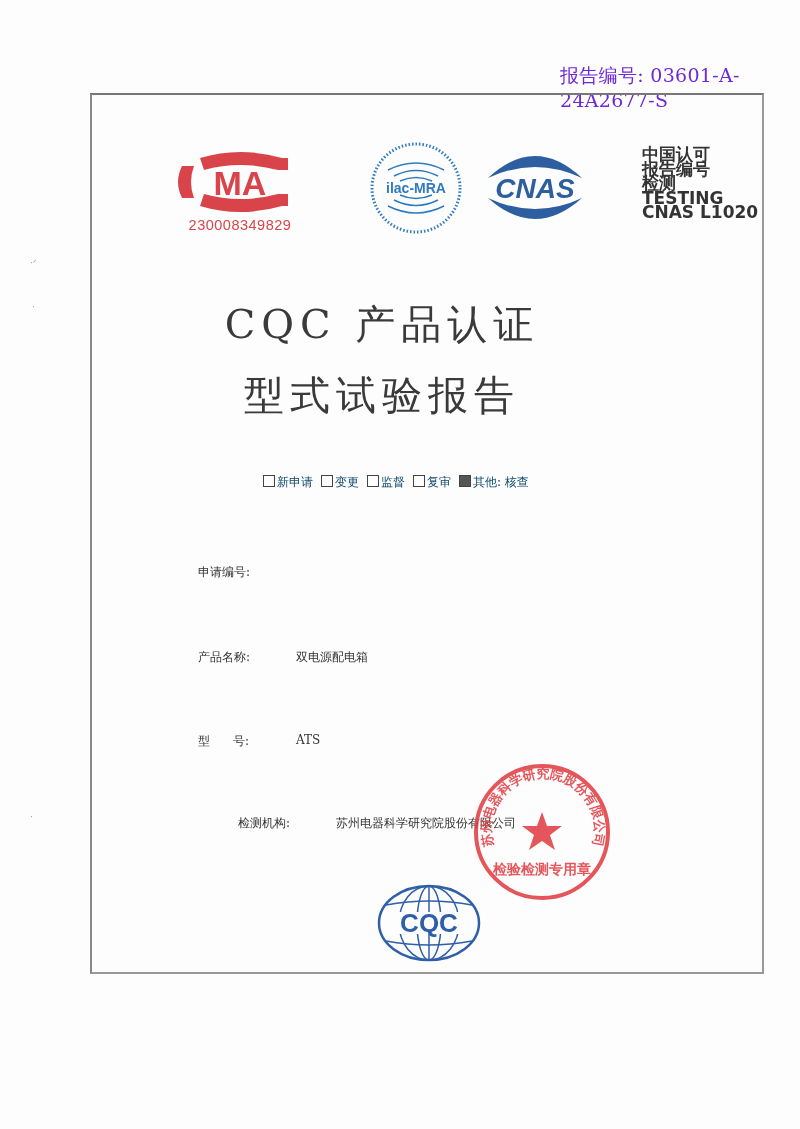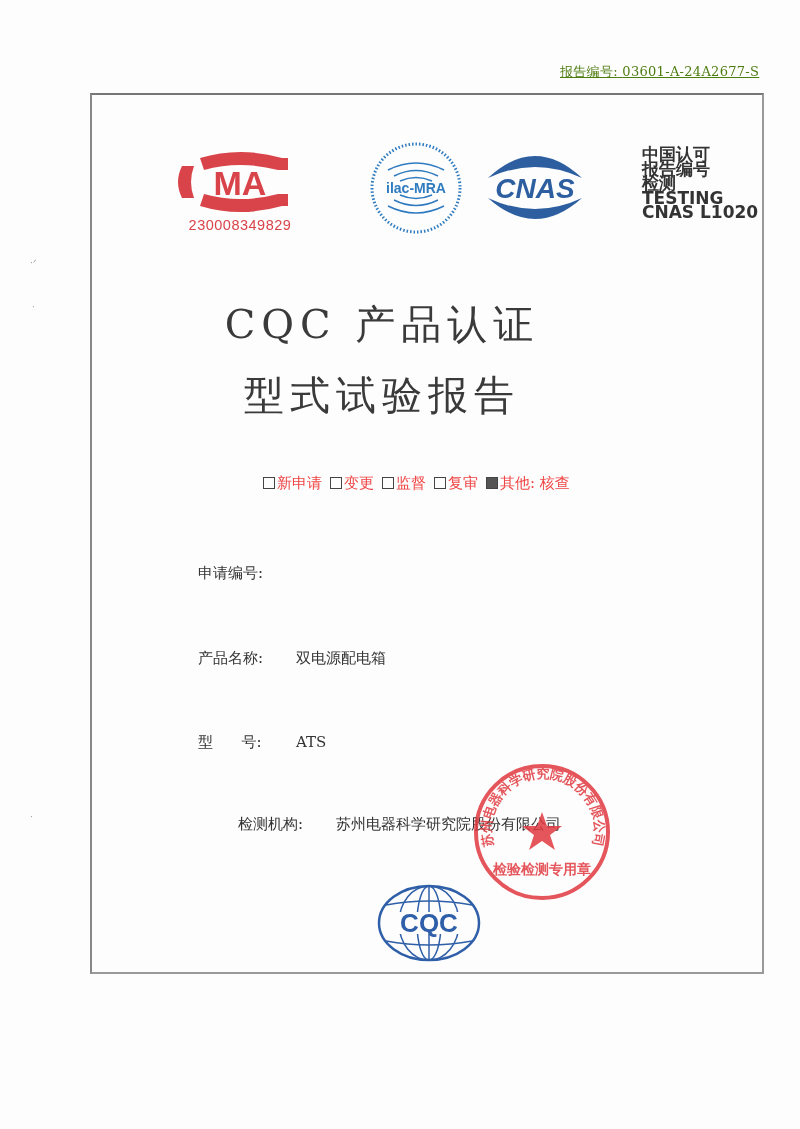--- a/index.html
+++ b/index.html
@@ -1,31 +1,31 @@
 <!DOCTYPE html>
 <html><head>
 <meta charset="utf-8">
 <style>
   html, body { margin:0; padding:0; }
   body { width:800px; height:1129px; background:#fdfdfd; position:relative; overflow:hidden;
          font-family:"DejaVu Serif", "Liberation Serif", serif; color:#333; }
-  .report-no { position:absolute; left:560px; top:63px; font-size:13px; color:#4d7c0f; letter-spacing:0.3px;text-decoration:underline; }
+  .report-no { position:absolute; left:560px; top:63px; font-size:19px; color:#6d28d9; letter-spacing:0.3px; }
   .frame { position:absolute; left:90px; top:93px; width:674px; height:881px;
            border-top:2px solid #777; border-left:2px solid #888; border-right:2px solid #999; border-bottom:2px solid #999; box-sizing:border-box; }
   .logo-cma { position:absolute; left:170px; top:148px; width:140px; height:86px; }
   .logo-ilac { position:absolute; left:368px; top:140px; width:96px; height:96px; }
   .logo-cnas { position:absolute; left:480px; top:148px; width:110px; height:78px; }
   .cnas-text { position:absolute; left:642px; top:147px; font-family:"DejaVu Sans", sans-serif; font-weight:bold; font-size:17px; line-height:14.5px; color:#333; }
   .title { position:absolute; left:0; width:764px; text-align:center; font-size:40px; color:#3a3a3a; letter-spacing:6px; }
   .t1 { top:297px; }
   .t2 { top:368px;text-align:center; }
-  .types { position:absolute; left:263px; top:474px; font-size:15px; color:#ef4444; display:flex; gap:8px; align-items:center; }
+  .types { position:absolute; left:263px; top:474px; font-size:12px; color:#0c4a6e; display:flex; gap:8px; align-items:center; }
   .chk { display:inline-block; width:10px; height:10px; border:1px solid #444; margin-right:2px; vertical-align:-1px; }
   .chk.on { background:#555; }
-  .row { position:absolute; left:198px; font-size:15px; color:#333; display:flex; }
+  .row { position:absolute; left:198px; font-size:12px; color:#333; display:flex; }
   .row .lbl { min-width:98px; }
   .r1 { top:564px; } .r2 { top:649px; } .r3 { top:733px; } .r4 { top:815px;margin-left:40px; }
   .seal { position:absolute; left:470px; top:760px; width:145px; height:142px; opacity:0.85; }
   .logo-cqc { position:absolute; left:376px; top:883px; width:106px; height:80px; }
   .speck { position:absolute; color:#999; font-size:9px; }
 </style>
 </head>
 <body>
 
 <div class="report-no">

